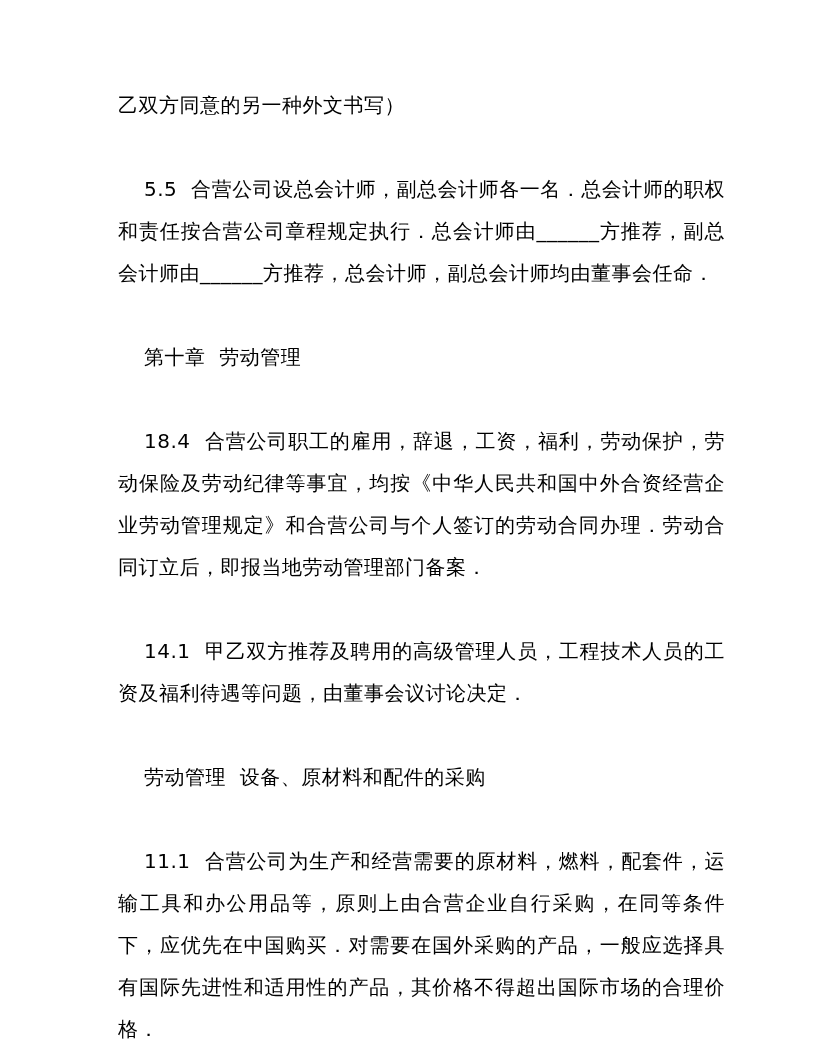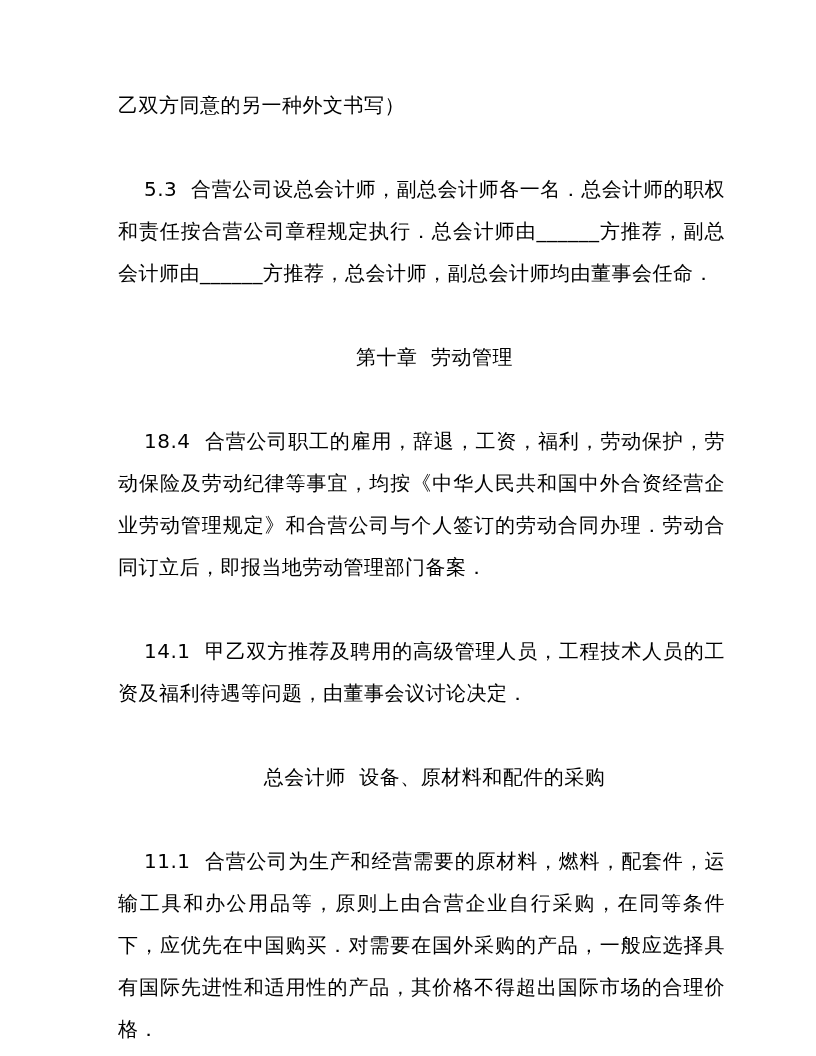--- a/index.html
+++ b/index.html
@@ -25,33 +25,33 @@
     line-height: 42px;
     text-align: justify;
     white-space: pre-wrap;
     letter-spacing: 0.5px;
     word-break: break-all;
   }
   .para.indent {
     text-indent: 26px;
   }
   .para.heading {
-    text-align: center;
+    text-align: left;
   }
 </style>
 </head>
 <body>
 
 <div class="page">
   <p class="para">乙双方同意的另一种外文书写）</p>
 
-  <p class="para indent">5.3  合营公司设总会计师，副总会计师各一名．总会计师的职权和责任按合营公司章程规定执行．总会计师由______方推荐，副总会计师由______方推荐，总会计师，副总会计师均由董事会任命．</p>
+  <p class="para indent">5.5  合营公司设总会计师，副总会计师各一名．总会计师的职权和责任按合营公司章程规定执行．总会计师由______方推荐，副总会计师由______方推荐，总会计师，副总会计师均由董事会任命．</p>
 
   <p class="para indent heading">第十章  劳动管理</p>
 
   <p class="para indent">18.4  合营公司职工的雇用，辞退，工资，福利，劳动保护，劳动保险及劳动纪律等事宜，均按《中华人民共和国中外合资经营企业劳动管理规定》和合营公司与个人签订的劳动合同办理．劳动合同订立后，即报当地劳动管理部门备案．</p>
 
   <p class="para indent">14.1  甲乙双方推荐及聘用的高级管理人员，工程技术人员的工资及福利待遇等问题，由董事会议讨论决定．</p>
 
-  <p class="para indent heading">总会计师  设备、原材料和配件的采购</p>
+  <p class="para indent heading">劳动管理  设备、原材料和配件的采购</p>
 
   <p class="para indent">11.1  合营公司为生产和经营需要的原材料，燃料，配套件，运输工具和办公用品等，原则上由合营企业自行采购，在同等条件下，应优先在中国购买．对需要在国外采购的产品，一般应选择具有国际先进性和适用性的产品，其价格不得超出国际市场的合理价格．</p>
 </div>
 
 </body></html>

